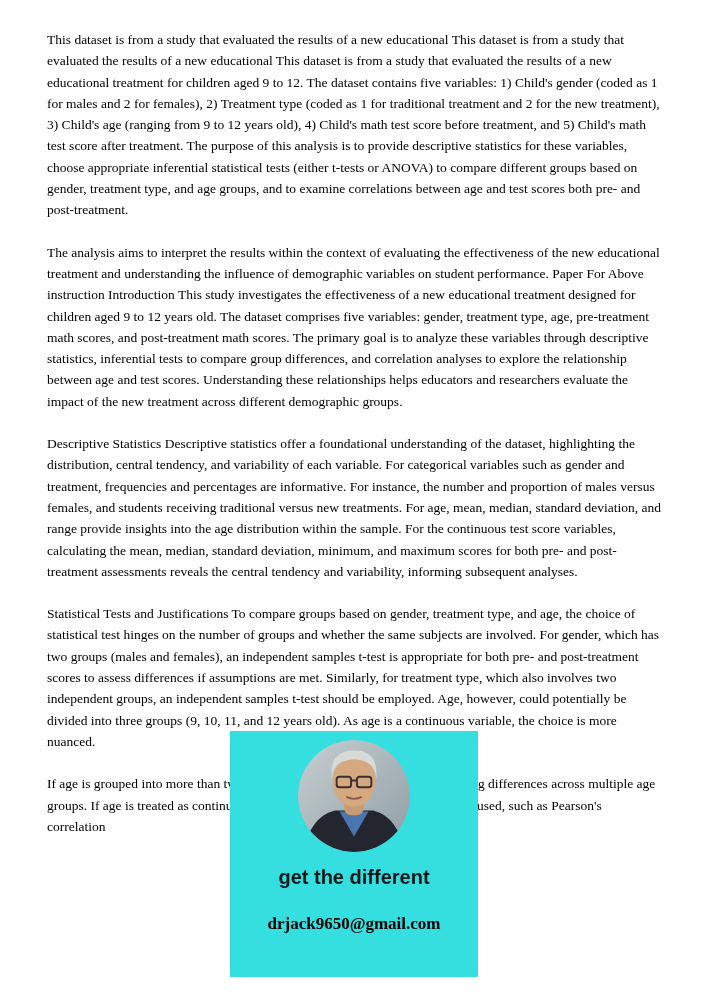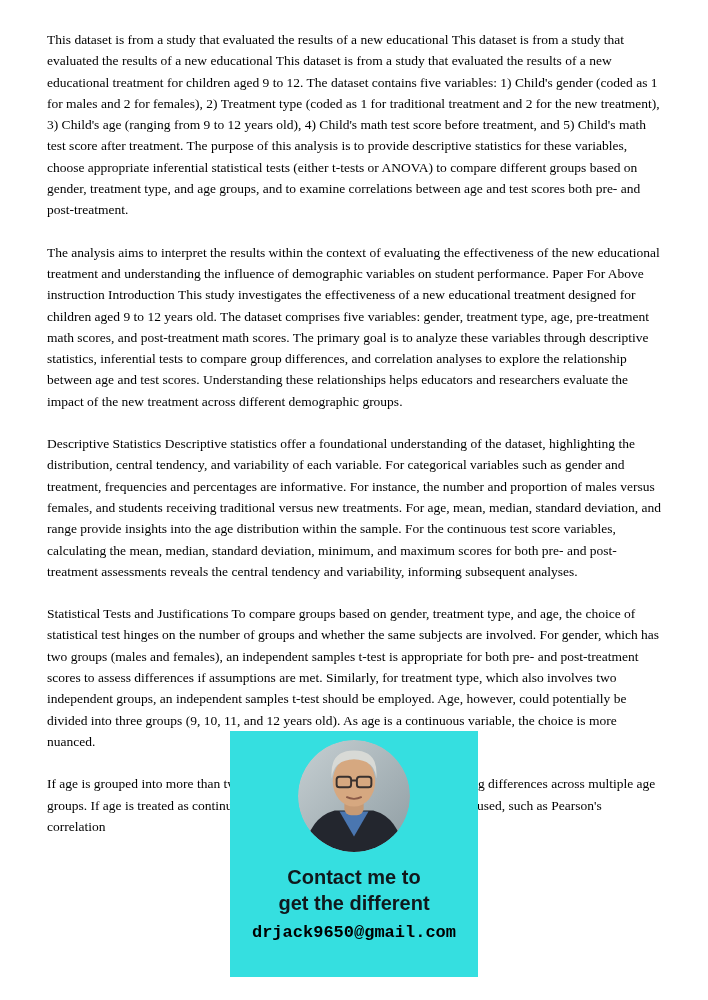--- a/index.html
+++ b/index.html
@@ -47,22 +47,22 @@
   .headline {
     margin-top: 12px;
     font-family: "Liberation Sans", sans-serif;
     font-weight: bold;
     font-size: 20px;
     line-height: 26px;
     color: #10181c;
     text-align: center;
   }
   .email {
-    margin-top: 7px;
-    font-family: Liberation Mono, monospace;
+    margin-top: 24px;
+    font-family: Liberation Serif, serif;
     font-weight: bold;
     font-size: 17px;
     color: #000000;
     text-align: center;
   }
 </style>
 </head>
 <body>
 
 <div class="page">
@@ -104,20 +104,19 @@
           <rect x="40" y="38" width="15" height="11" rx="3" fill="none" stroke="#39312e" stroke-width="2"></rect>
           <rect x="61" y="38" width="15" height="11" rx="3" fill="none" stroke="#39312e" stroke-width="2"></rect>
           <line x1="55" y1="42" x2="61" y2="42" stroke="#39312e" stroke-width="2"></line>
 
           <path d="M50 59 Q58 63 66 59" stroke="#8a5a47" stroke-width="2" fill="none"></path>
         </g>
       </svg>
     </div>
 
     <div class="headline">
-      <div>Contact me to</div>
       <div>get the different</div>
     </div>
 
     <div class="email">drjack9650@gmail.com</div>
   </div>
 
 </div>
 
 </body></html>

